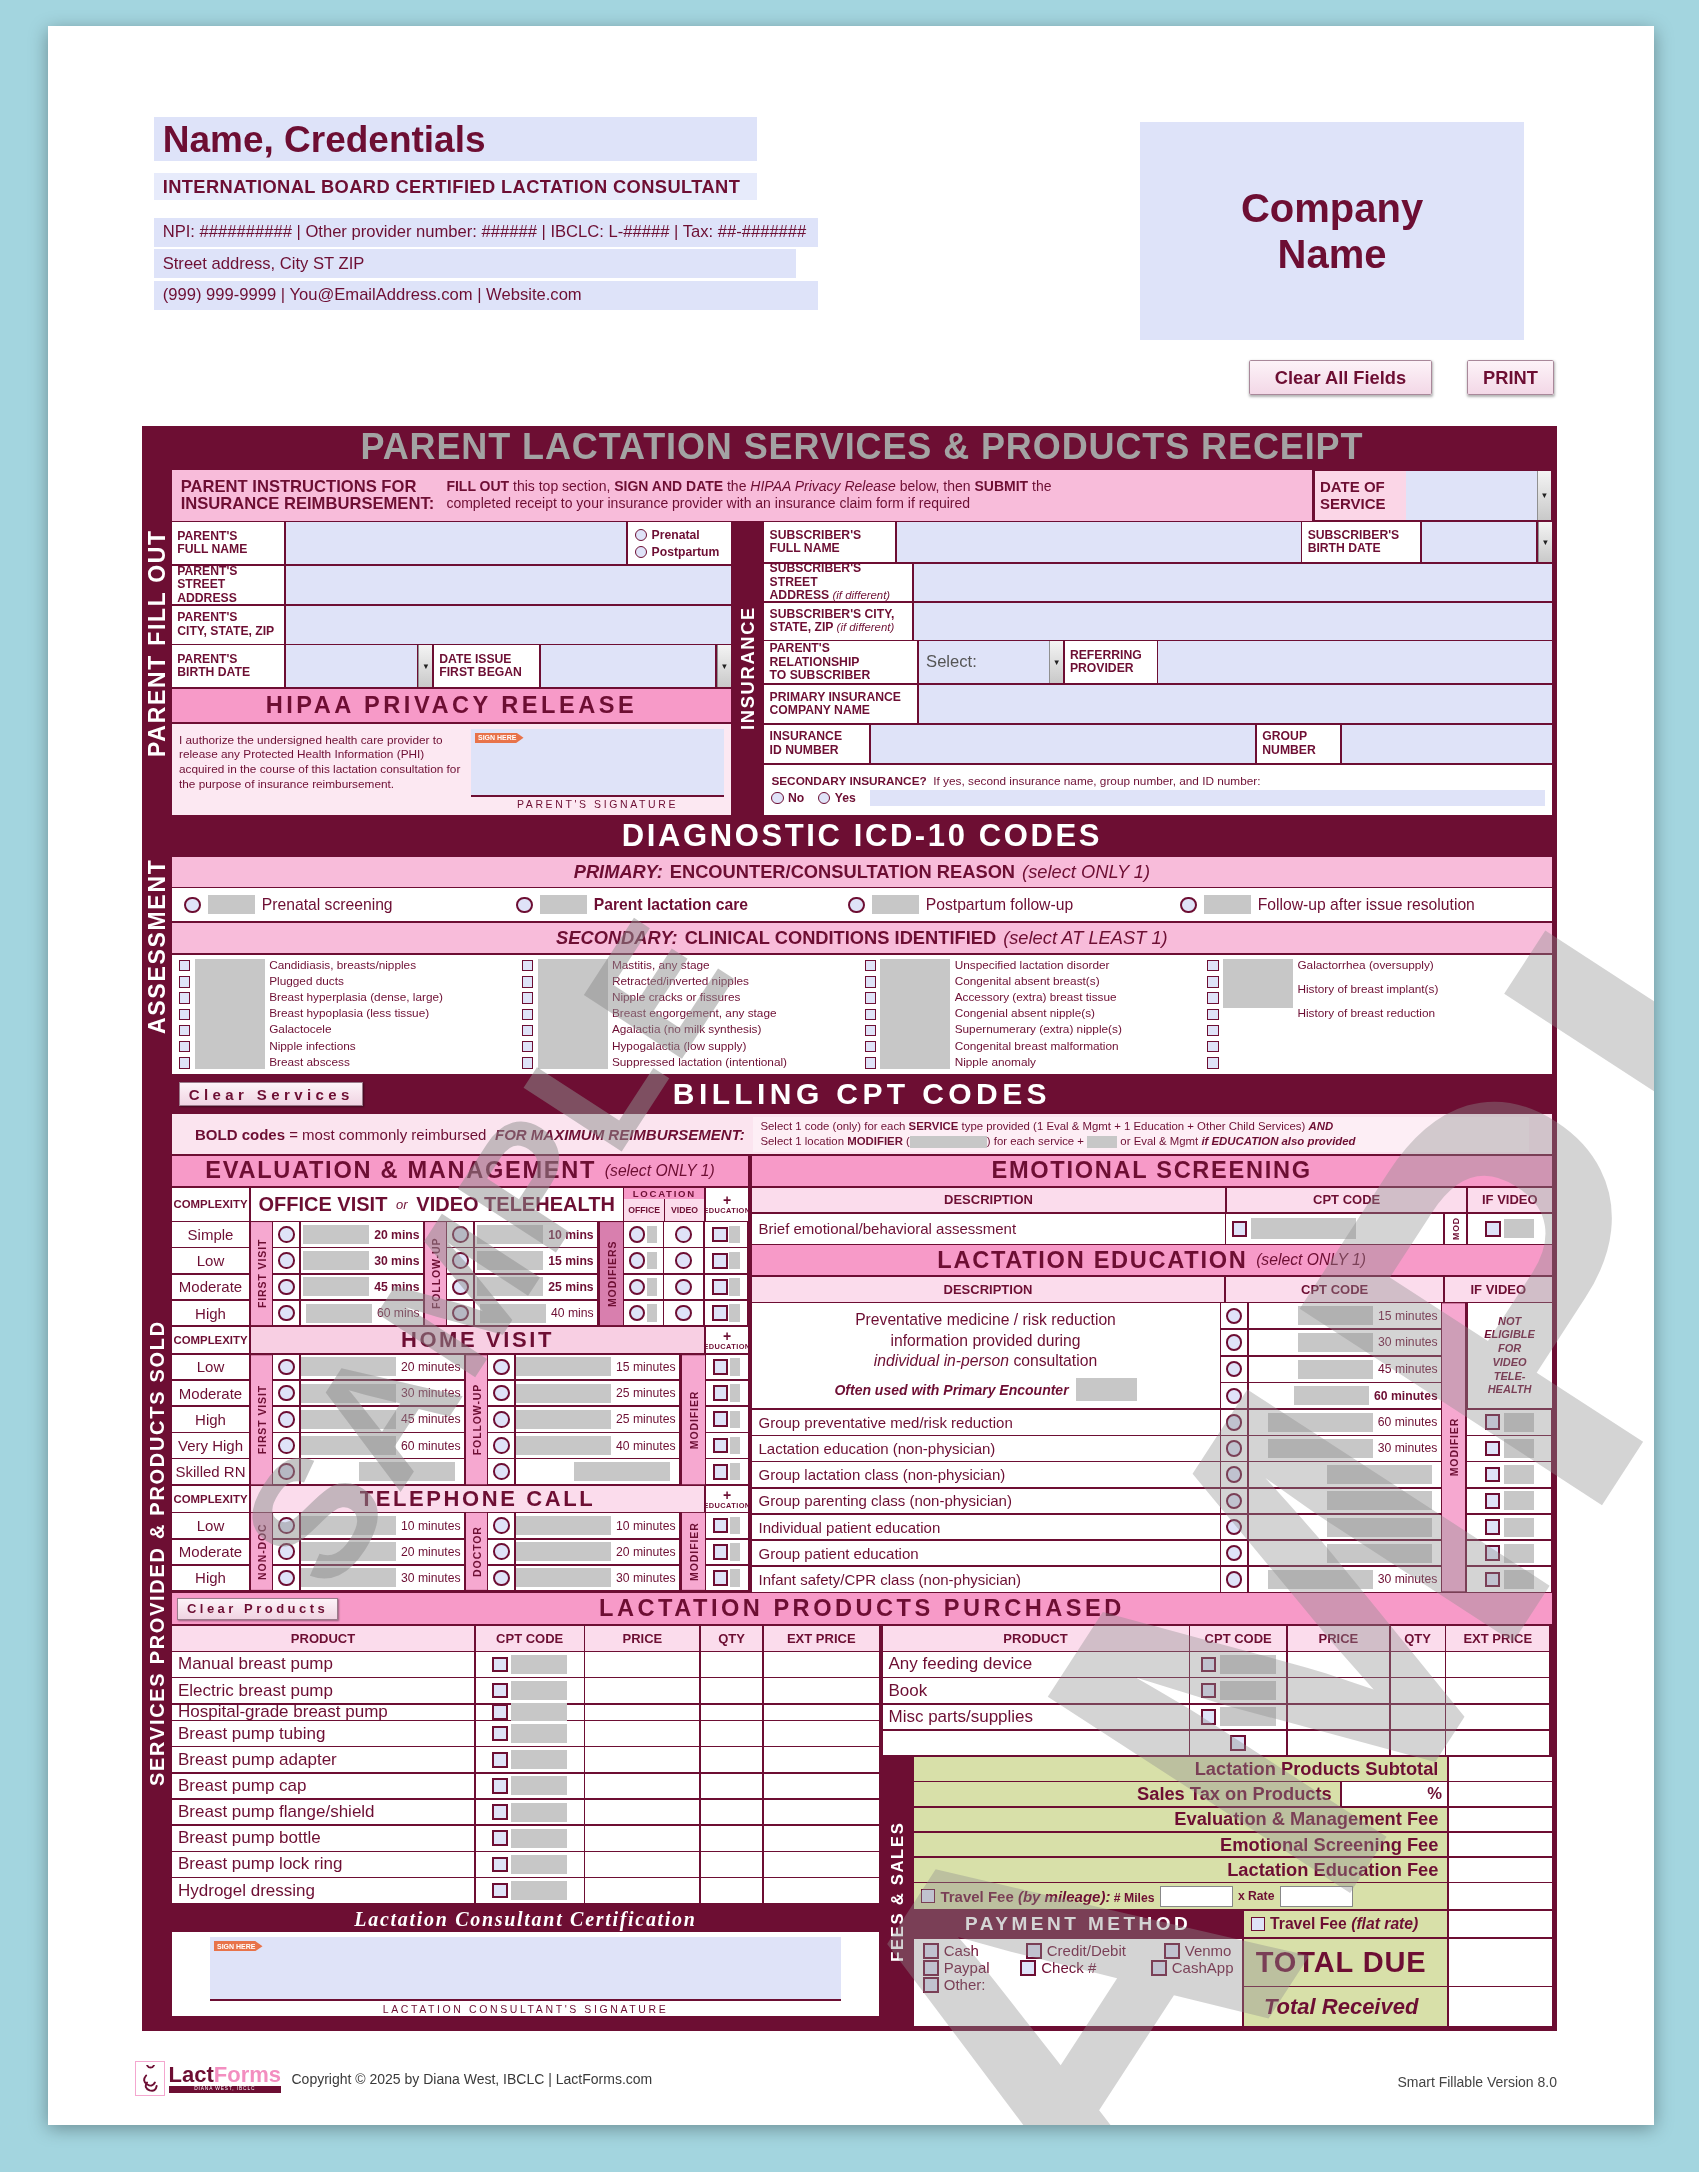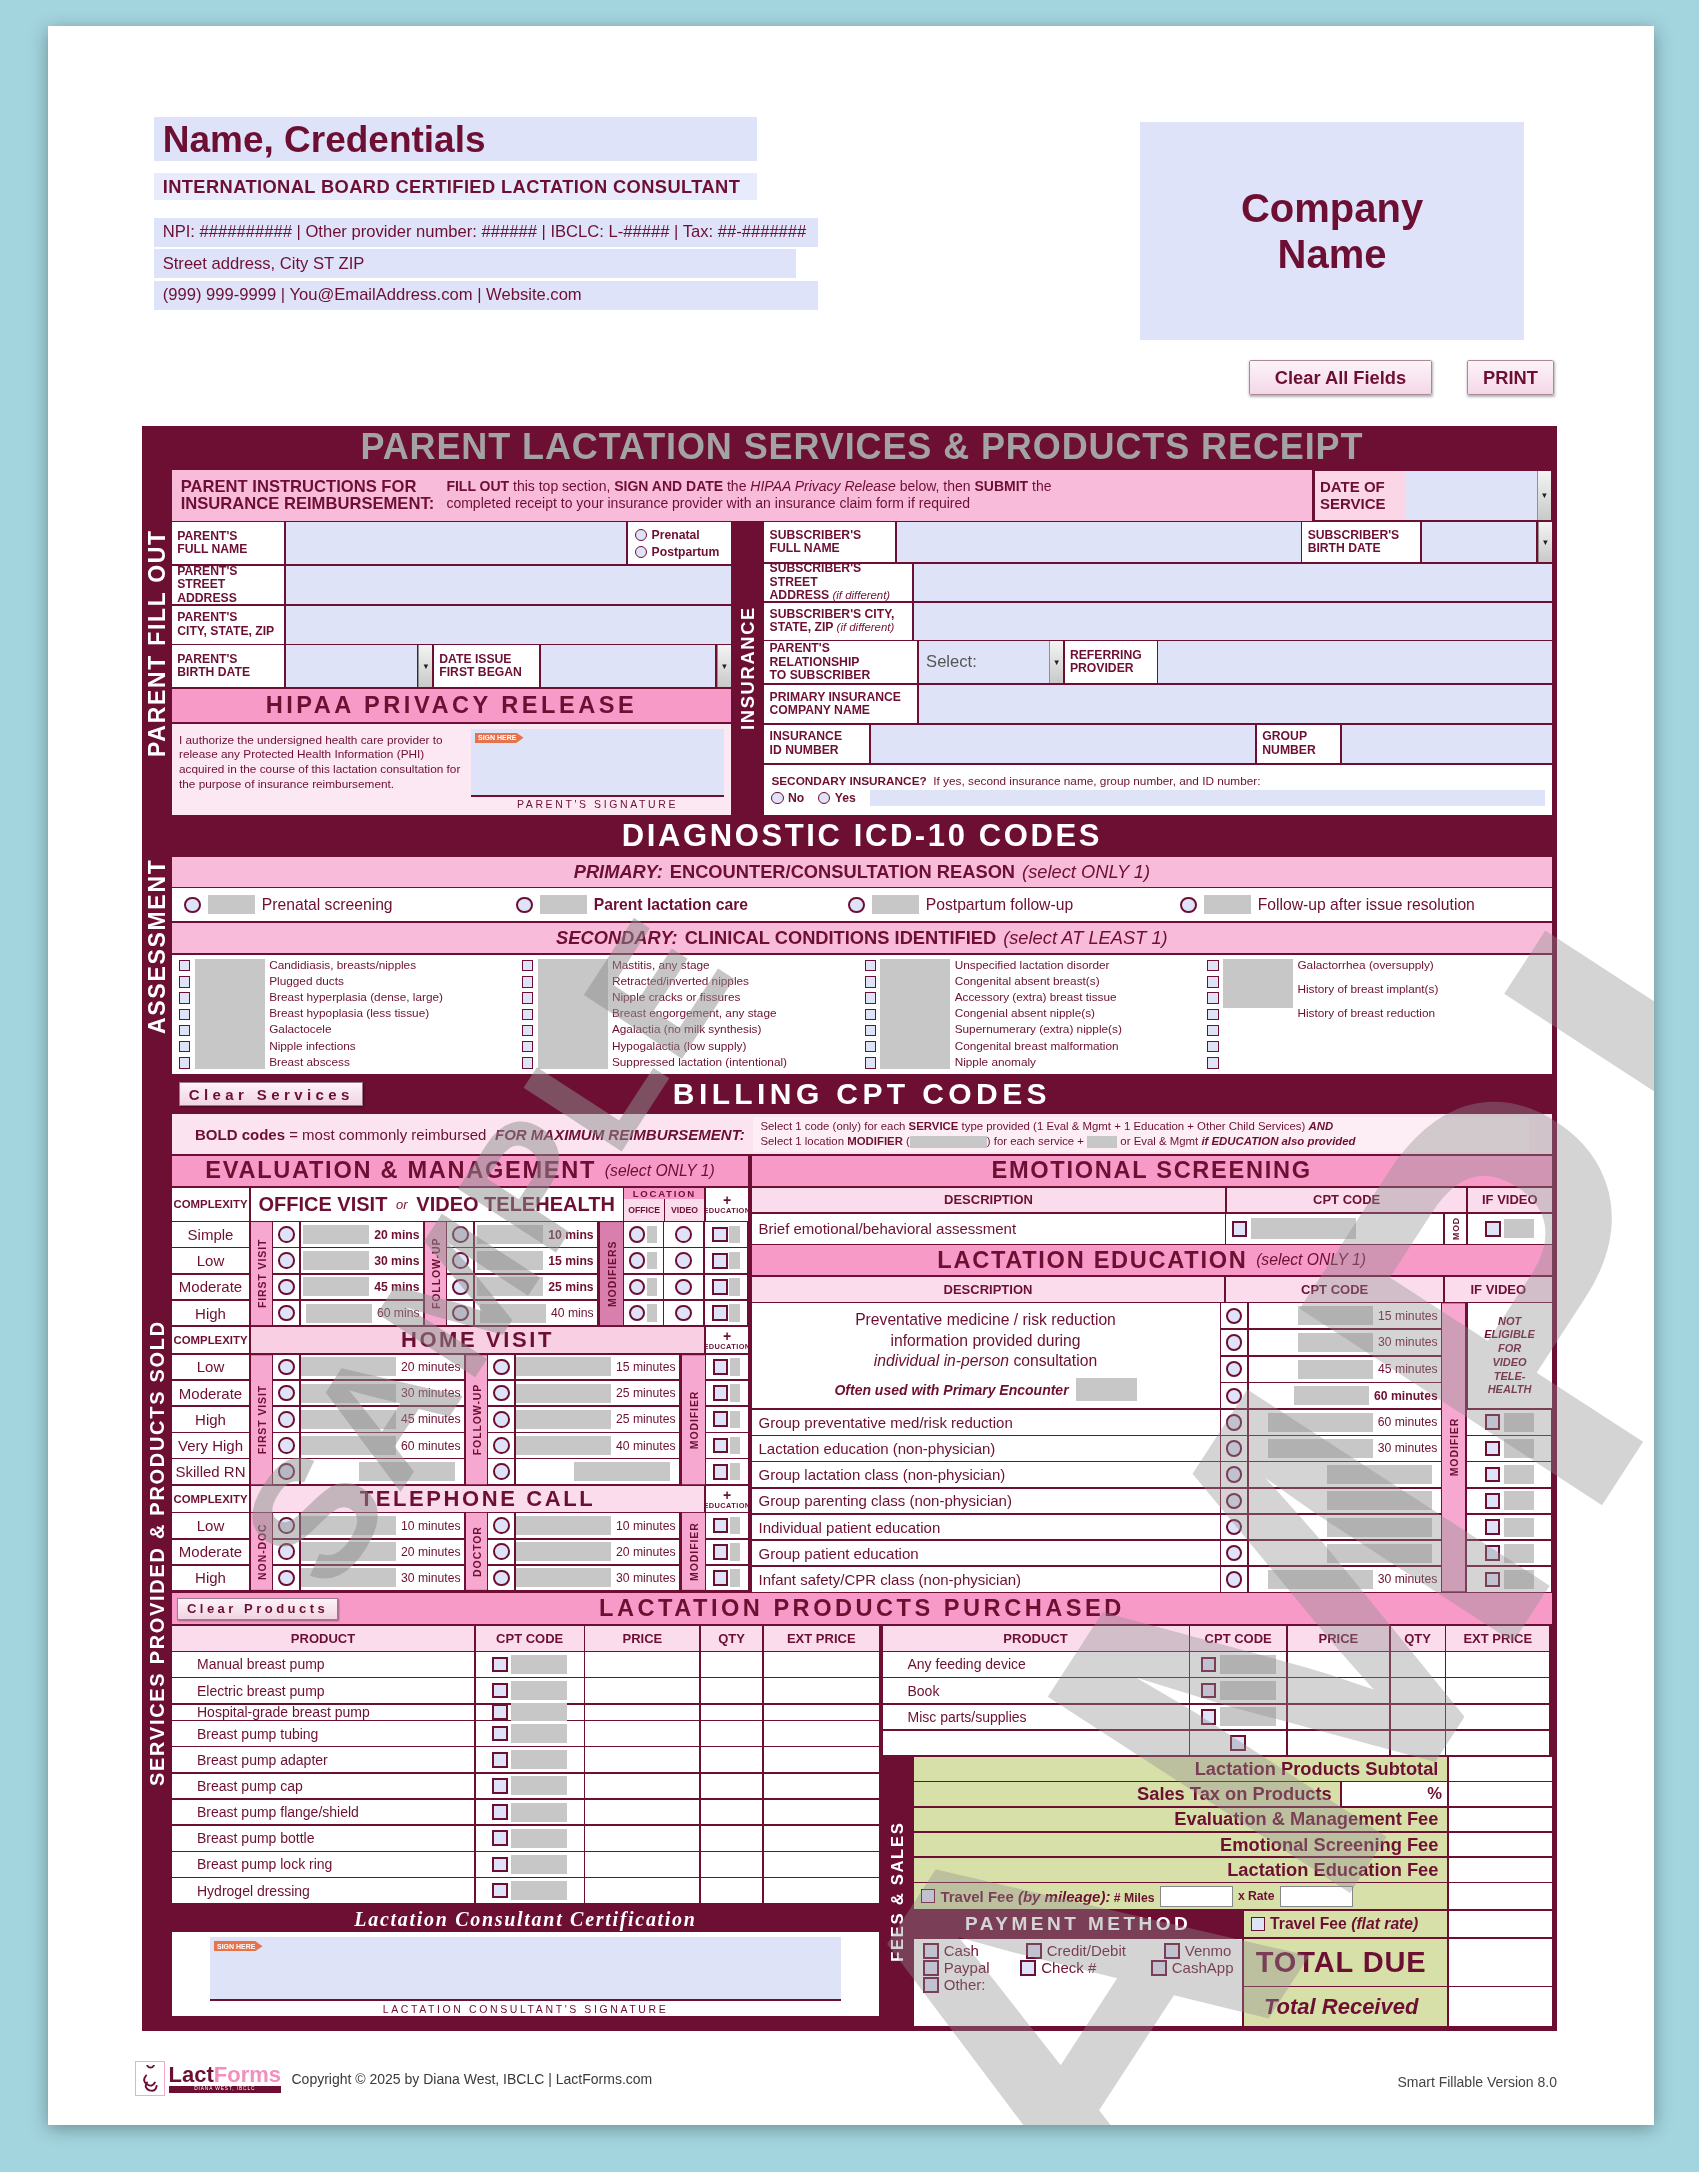--- a/index.html
+++ b/index.html
@@ -117,21 +117,21 @@
 .lemain-desc{flex-direction:column;font-size:15.7px;line-height:1.3;text-align:center}
 .often{font-size:14px;display:flex;align-items:center;gap:7px;margin-top:7px}
 .noteleg{font-size:11px;font-weight:700;font-style:italic;text-align:center;line-height:1.25;white-space:pre-line}
 .modv{writing-mode:vertical-rl;transform:rotate(180deg);font-size:8.7px;font-weight:700;letter-spacing:0.9px;background:#fff}
 
 .ptitle{height:31px;background:#f79ac8;display:flex;align-items:center;justify-content:center;font-size:23.6px;font-weight:800;letter-spacing:3.5px;position:relative}
 .ptitle .minibtn{position:absolute;left:5.2px;font-size:13px}
 .pcols{display:flex;gap:3.5px}
 .pleft{width:707px;flex:none;display:flex;flex-direction:column;gap:1.7px}
 .pright{flex:1;display:flex;flex-direction:column;gap:1.7px;min-width:0}
-.prod{justify-content:flex-start;padding-left:25px;font-size:14px;white-space:nowrap;overflow:hidden}
+.prod{justify-content:flex-start;padding-left:6px;font-size:17px;white-space:nowrap;overflow:hidden}
 .cptc{gap:3.5px}
 .g4{width:56px;height:19px}
 .feewrap{display:flex;gap:1.7px;flex:1}
 .feestrip{width:30px;flex:none;position:relative}
 .feecontent{flex:1;display:flex;flex-direction:column;gap:1.7px;min-width:0}
 .grn{background:#d8e0a9;display:flex;align-items:center;justify-content:flex-end;padding-right:8.7px;font-weight:700;font-size:18.3px;white-space:nowrap}
 .feerow{height:23.6px;display:flex;gap:1.7px;flex:none}
 .val{width:103px;flex:none;background:#fff}
 .wbox{background:#fff;border:0.9px solid #888}
 .payhdr{background:#6d0e33;color:#fff;display:flex;align-items:center;justify-content:center;font-size:19px;font-weight:700;letter-spacing:3.5px}

